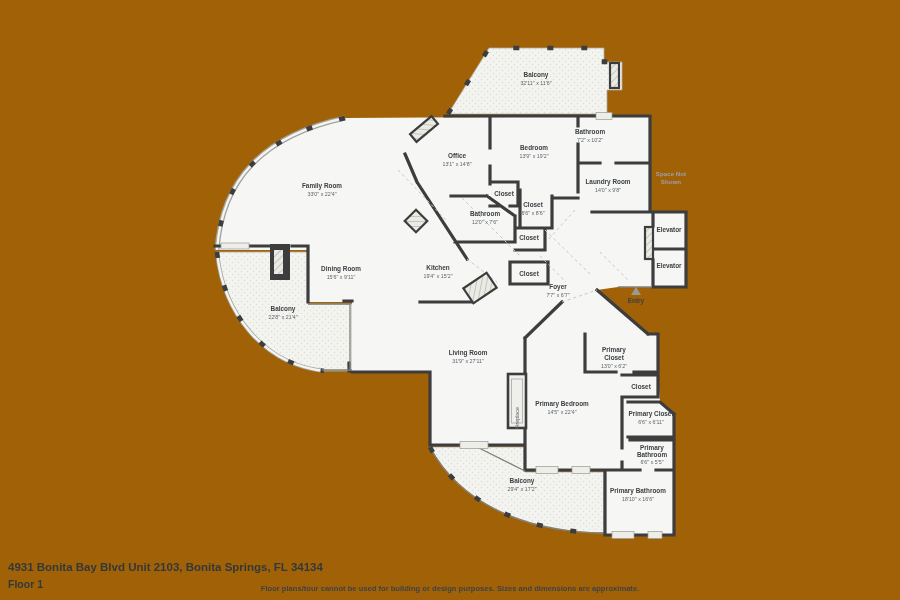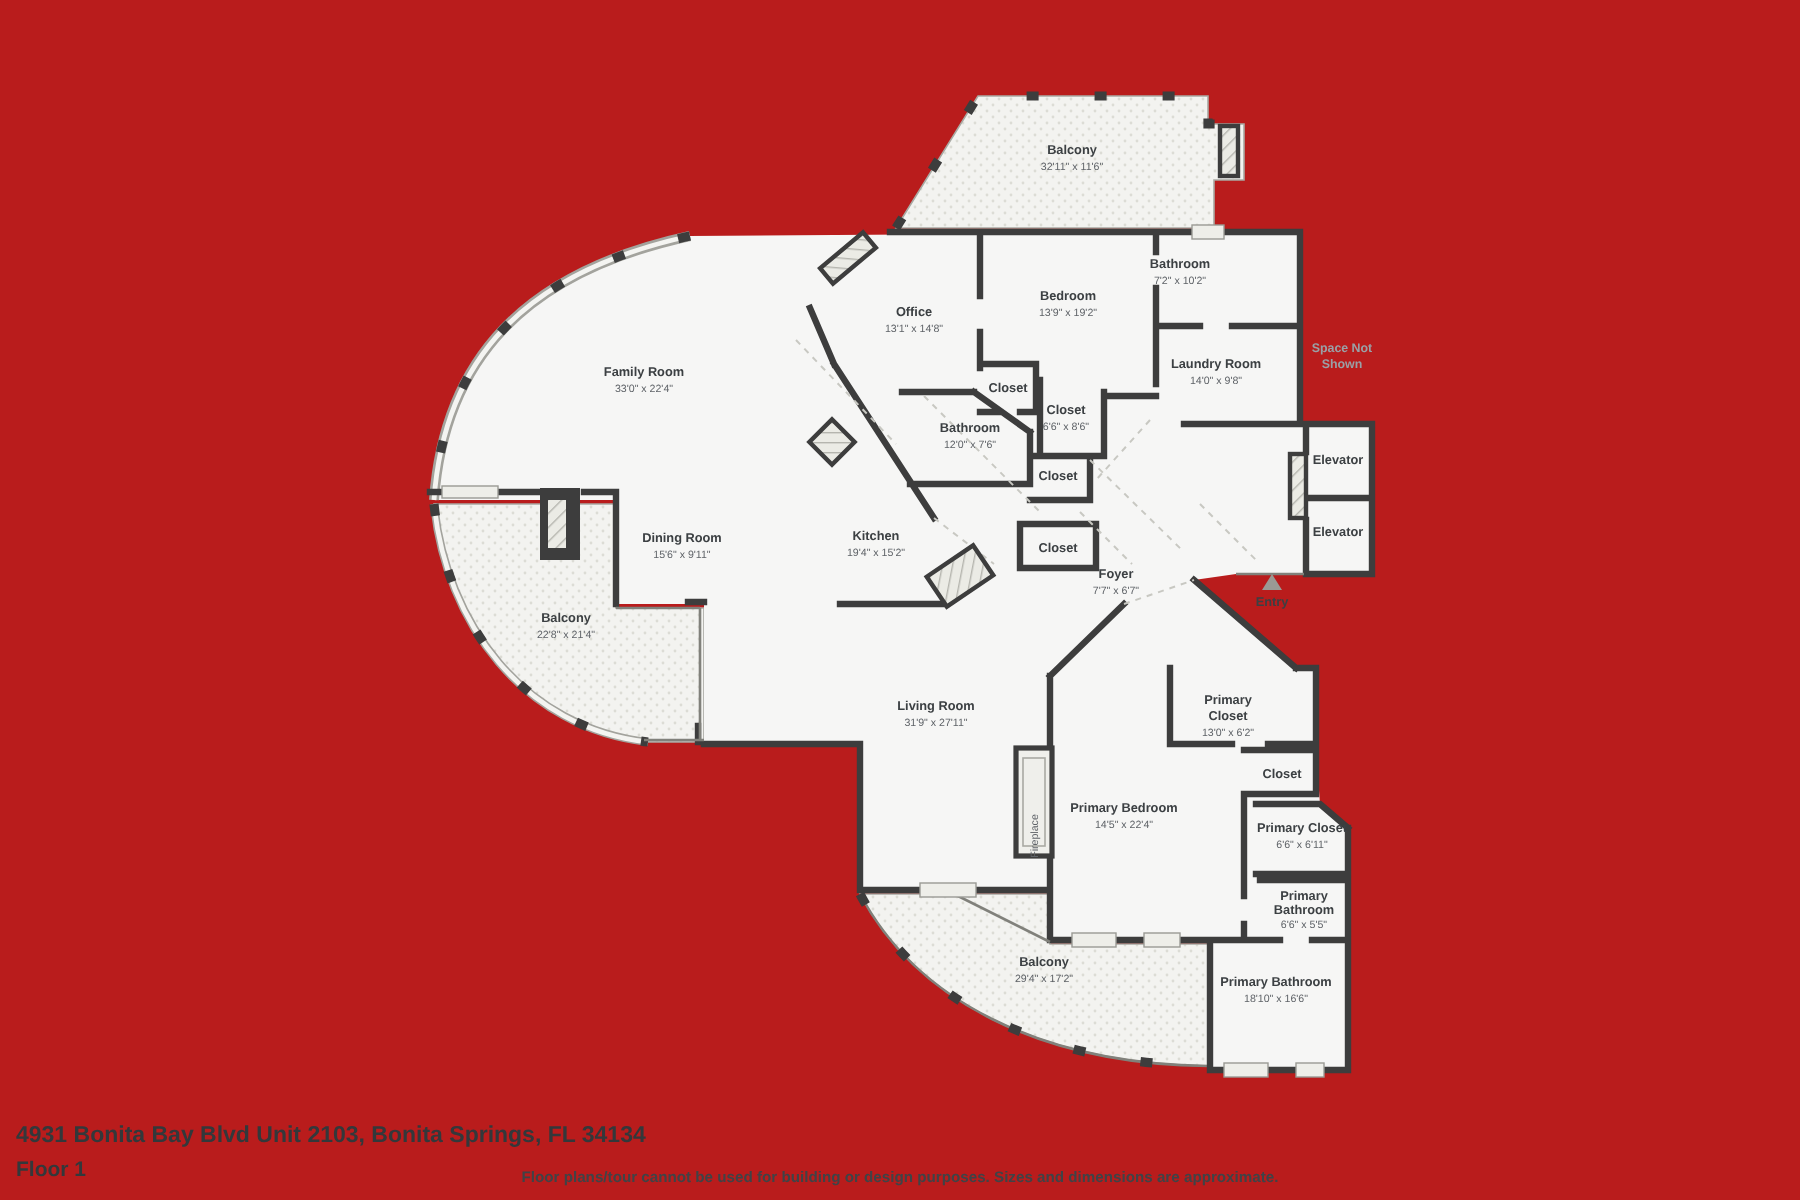--- a/index.html
+++ b/index.html
@@ -1,16 +1,16 @@
 <!DOCTYPE html>
 <html><head>
 <meta charset="utf-8">
 <style>
   html,body{margin:0;padding:0;background:#ffffff;}
-  .page{position:relative;width:900px;height:600px;background:#b91c1c;overflow:hidden;
+  .page{position:relative;width:900px;height:600px;background:#a16207;overflow:hidden;
         font-family:"Liberation Sans",sans-serif;}
   svg{position:absolute;left:0;top:0;}
   .room{fill:#f6f6f5;}
   .balc{fill:url(#dots);stroke:#a9a9a3;stroke-width:0.8;}
   .wall{stroke:#3d3d3d;stroke-width:3.2;fill:none;stroke-linecap:square;}
   .wall-thin{stroke:#81817b;stroke-width:1.3;fill:none;}
   .dash{stroke:#c8c8c2;stroke-width:1;stroke-dasharray:3 3;fill:none;}
   .curve-base{stroke:#a3a39d;stroke-width:5;fill:none;}
   .curve-base2{stroke:#a3a39d;stroke-width:4;fill:none;}
   .curve-in{stroke:#f4f4f1;stroke-width:2.4;fill:none;}

